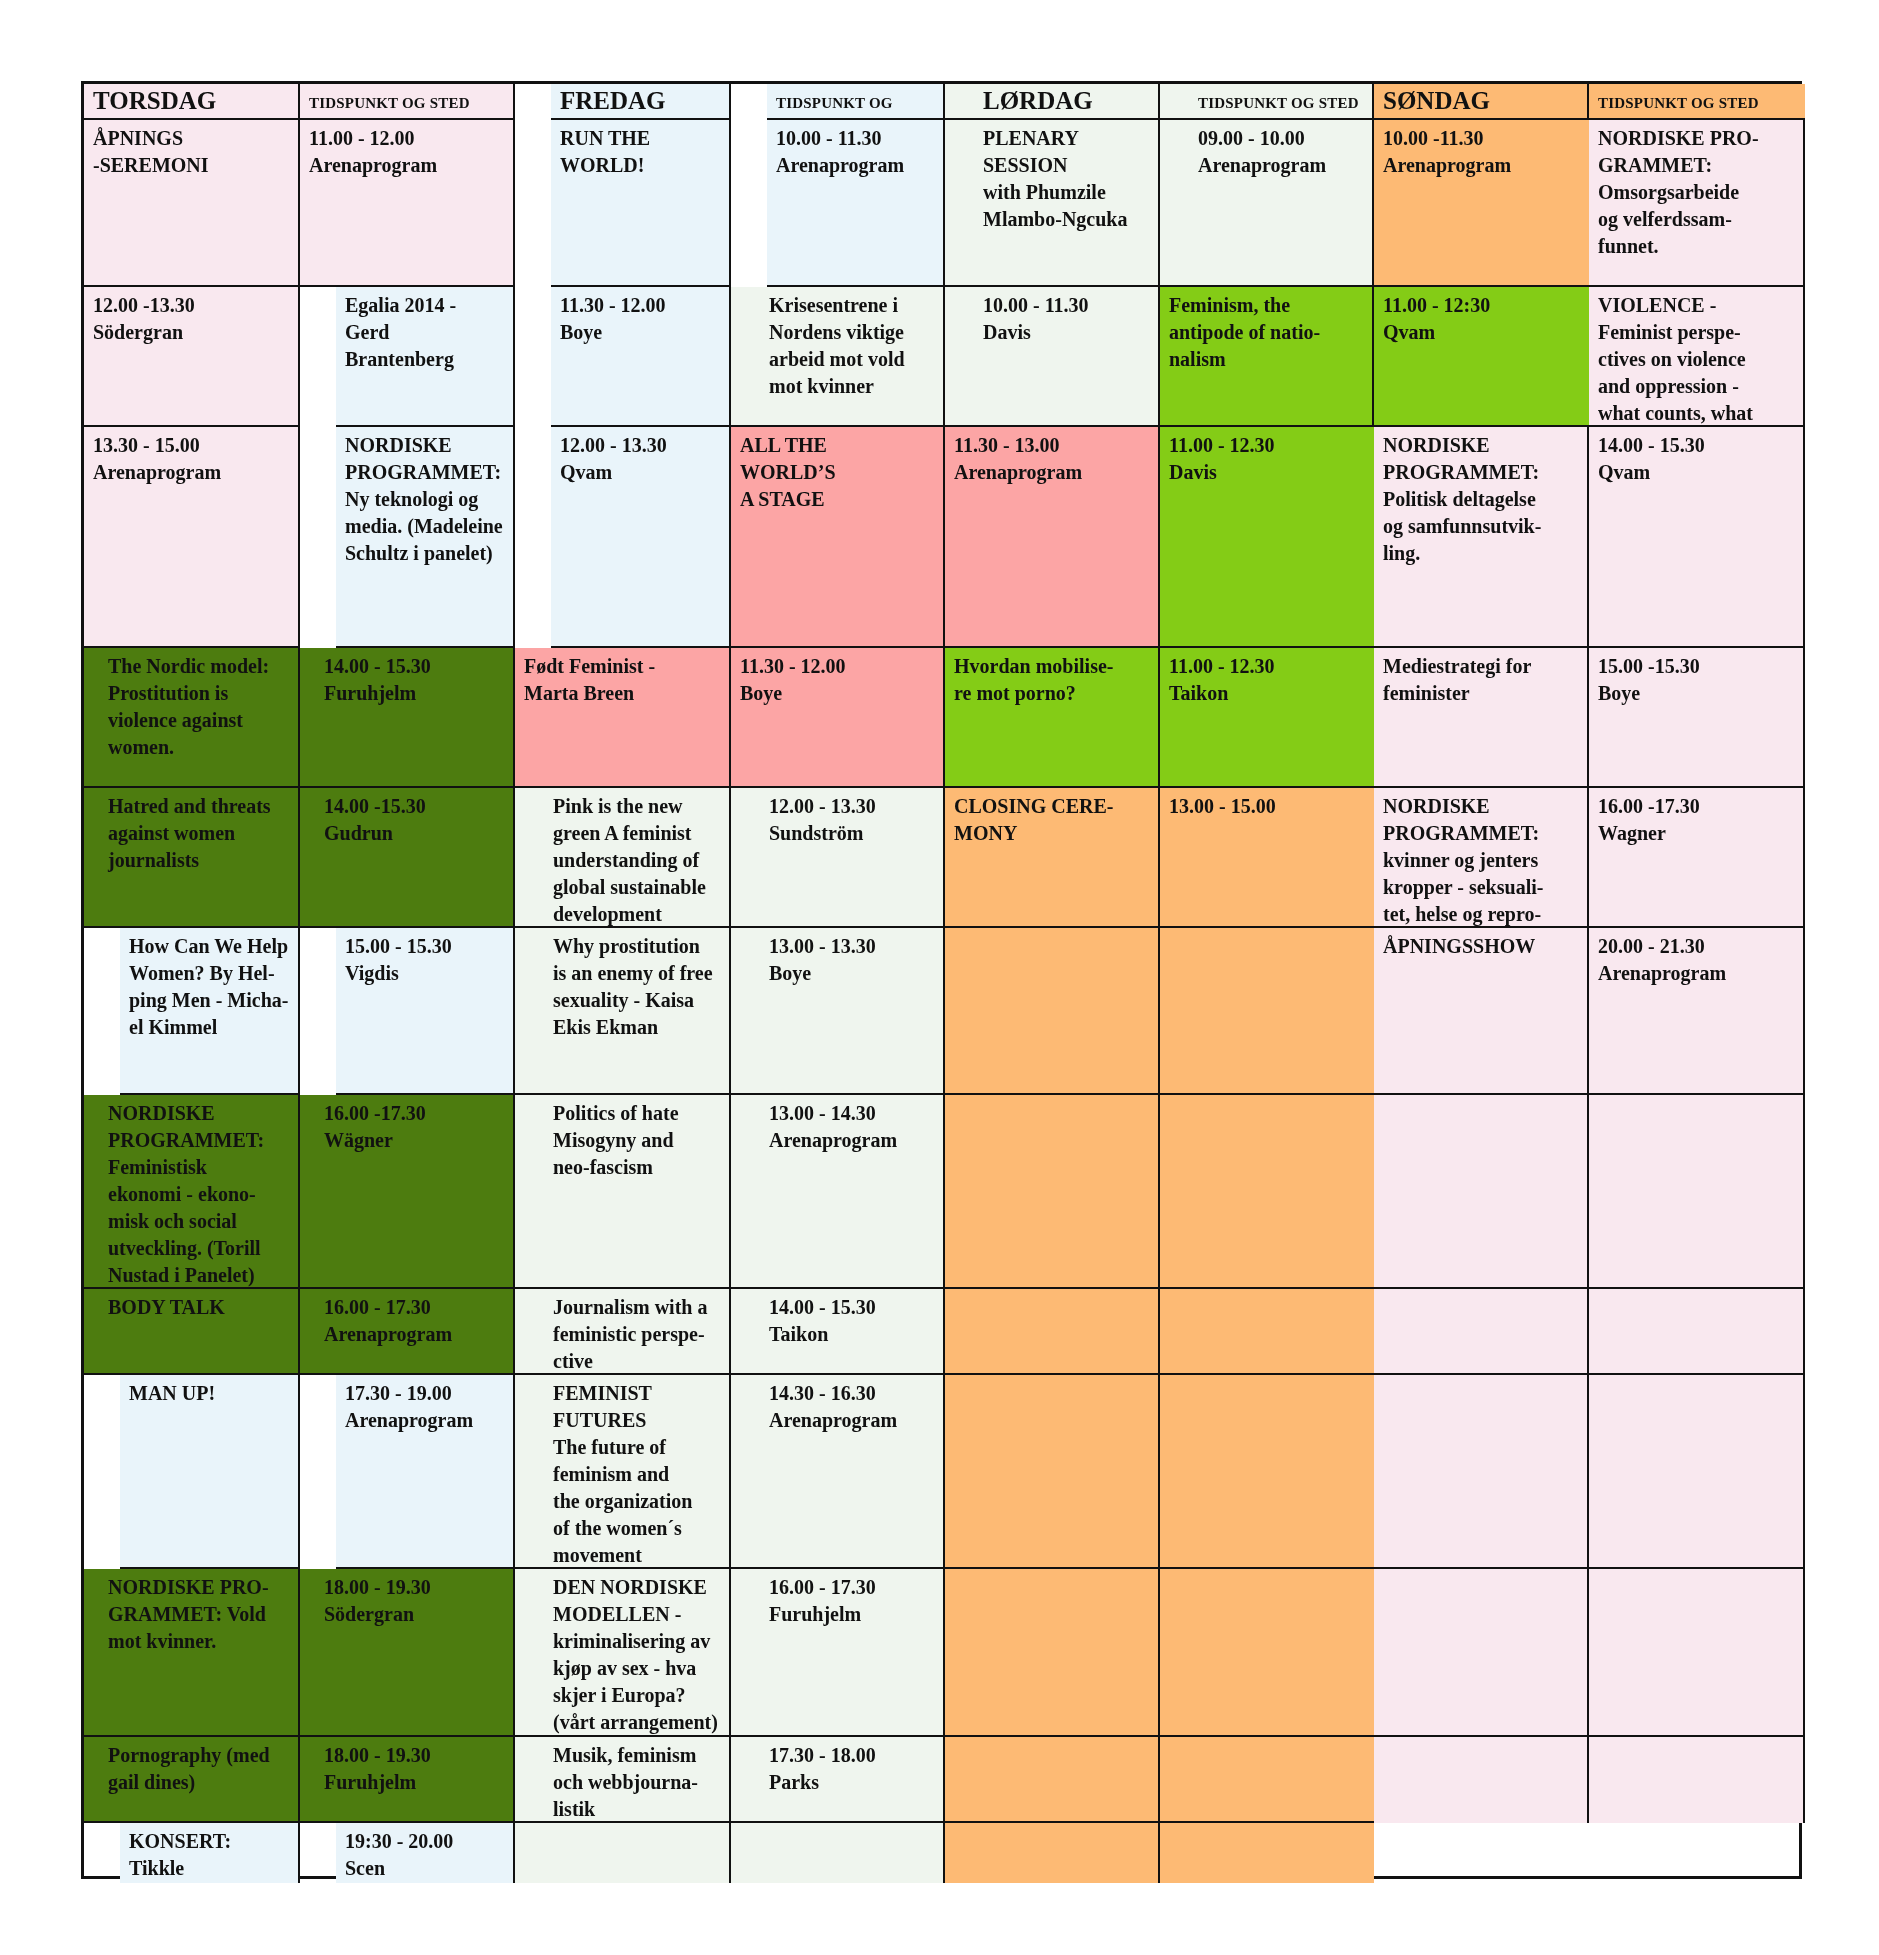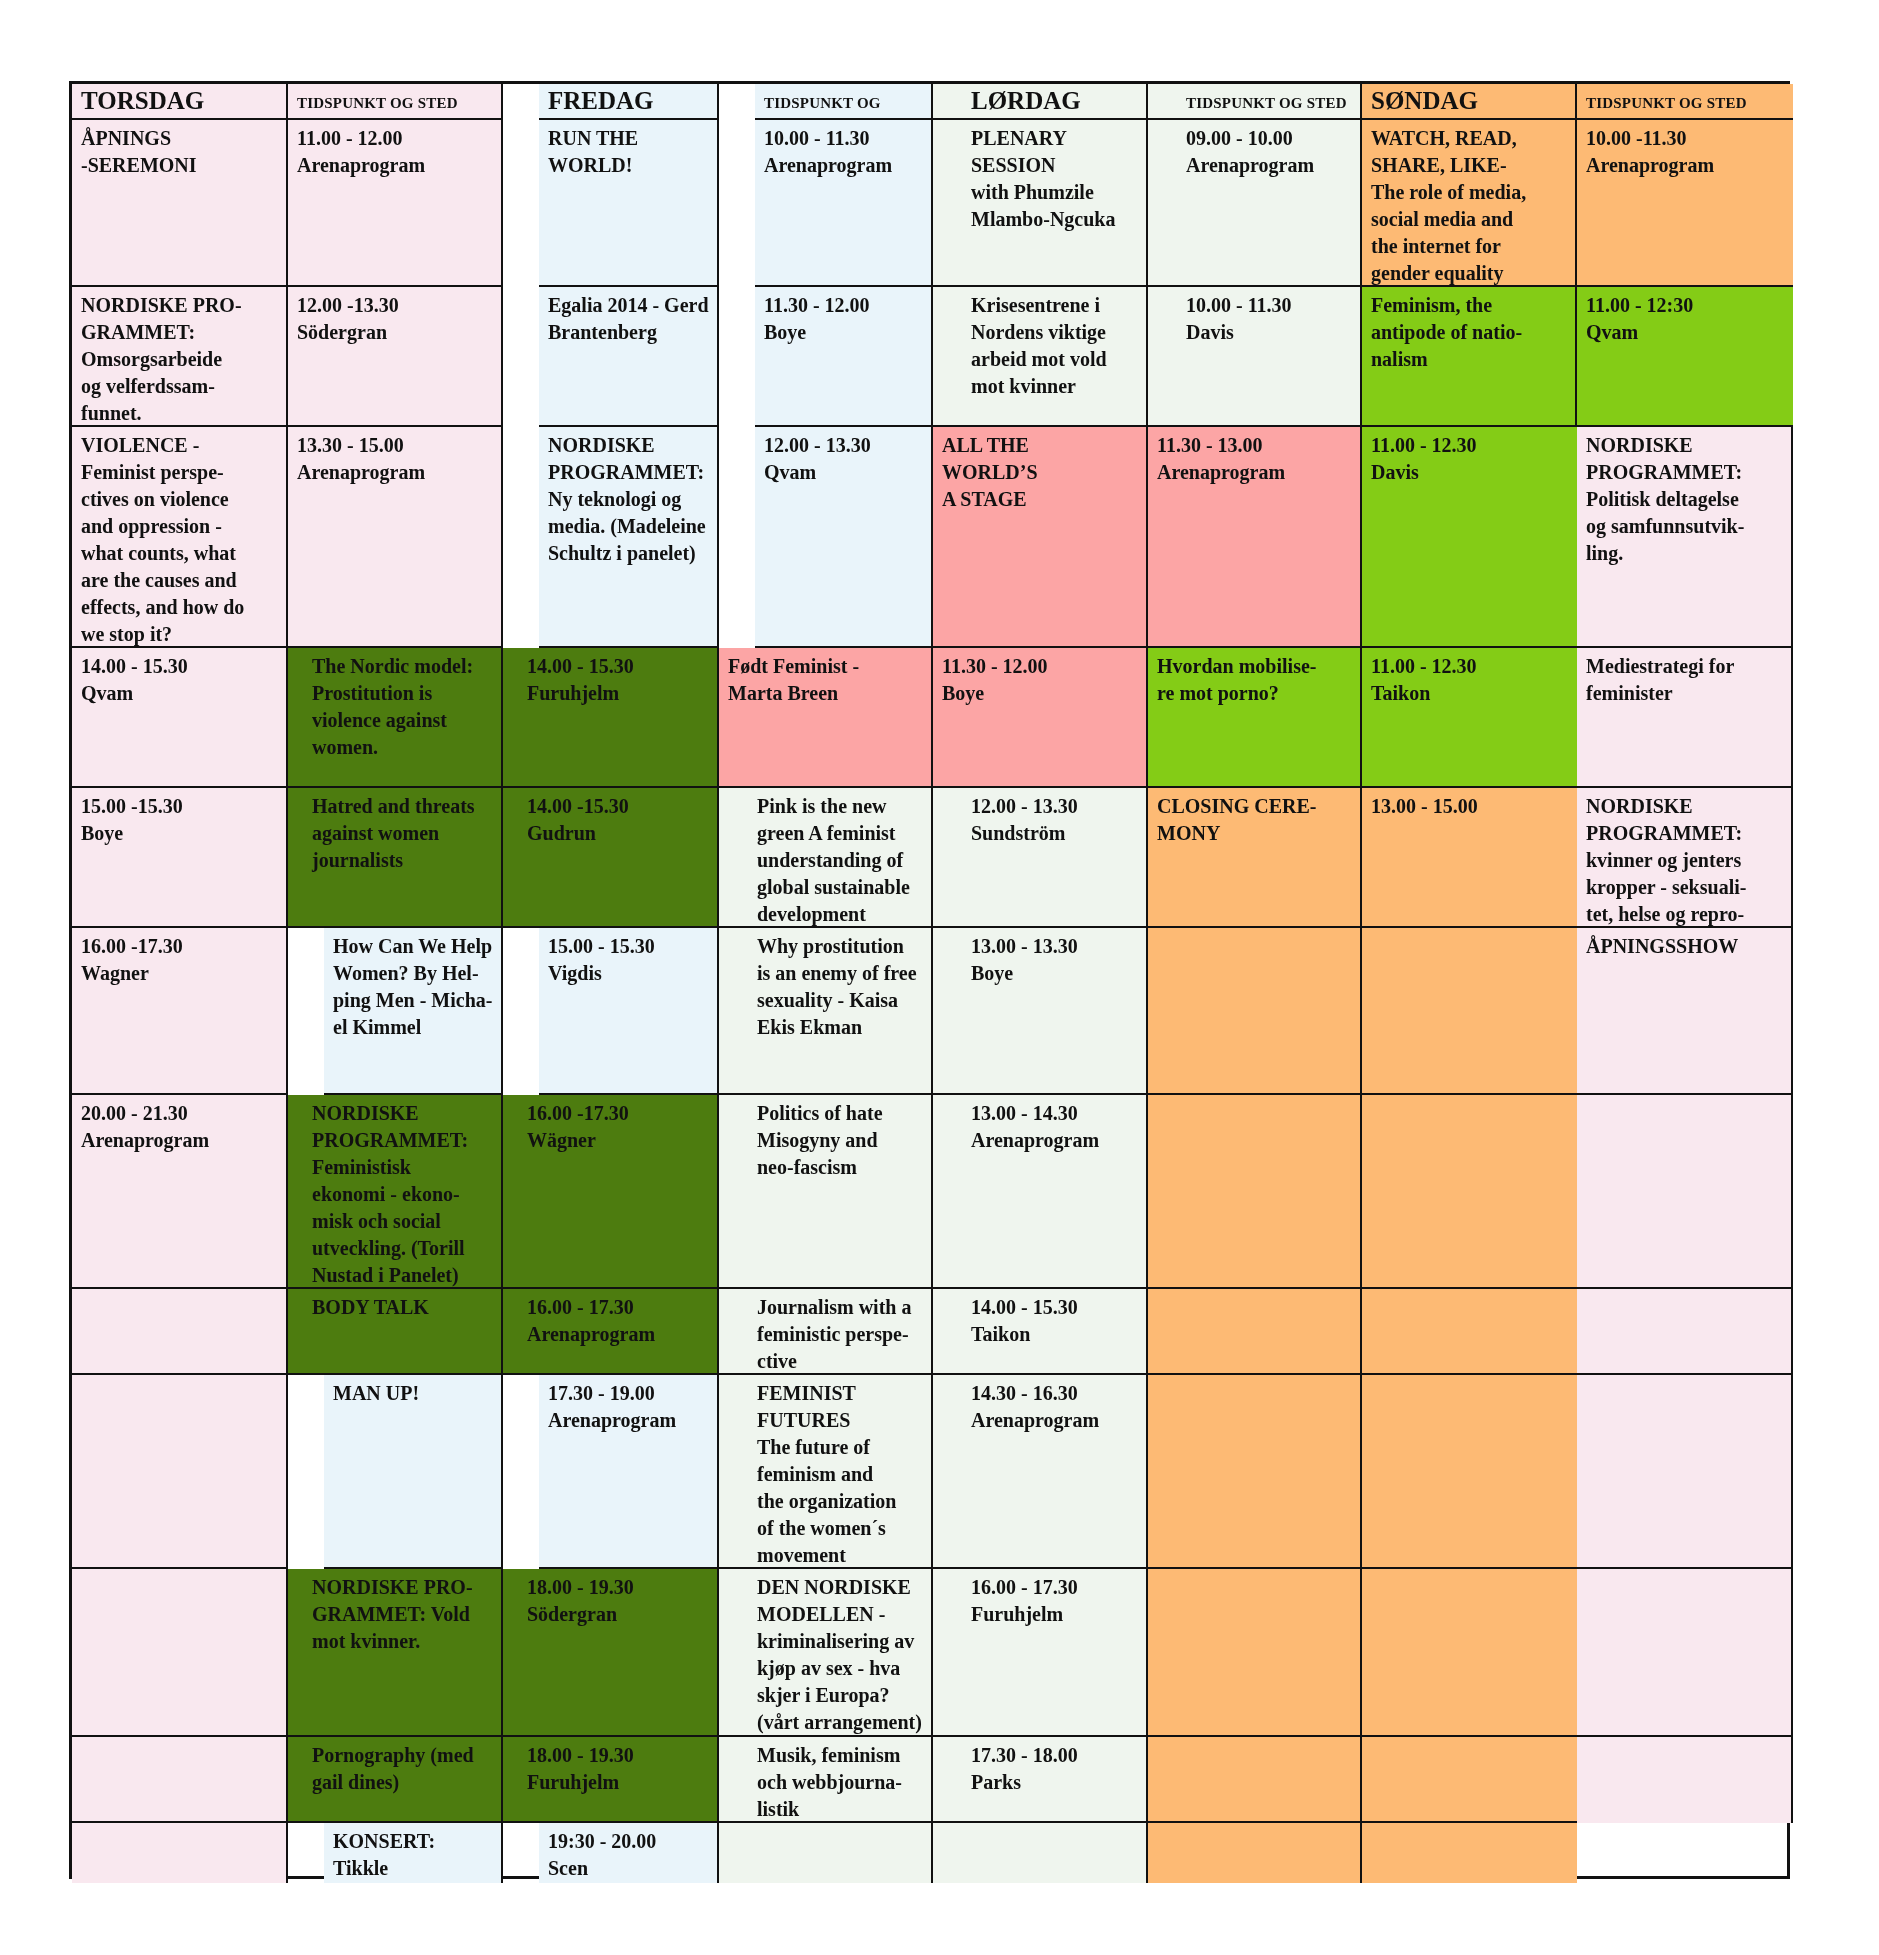--- a/index.html
+++ b/index.html
@@ -1,19 +1,19 @@
 <!DOCTYPE html>
 <html style="font-size:12px"><head>
 <meta charset="utf-8">
 <style>
   html, body { margin: 0; padding: 0; background: #ffffff; }
   body { width: 1879px; height: 1955px; position: relative; overflow: hidden; }
   .schedule {
     position: absolute;
-    left: 69px; top: 81px;
+    left: 81px; top: 81px;
     width: 1721px; height: 1798px;
     display: grid;
     grid-template-columns: 216px 215px 216px 214px 215px 214px 215px 216px;
     grid-template-rows: 36px 167px 140px 221px 140px 140px 167px 194px 86px 194px 168px 86px 60px;
     border: 3px solid #111;
     box-sizing: border-box;
     font-family: "Liberation Serif", "DejaVu Serif", serif;
     color: #111;
   }
   .cell {
@@ -56,26 +56,20 @@
 -SEREMONI</div>
     <div class="cell pink"><span>11.00 - 12.00</span><br><span>Arenaprogram</span></div>
     <div class="cell blue">RUN THE
 WORLD!</div>
     <div class="cell blue"><span>10.00 - 11.30</span><br><span>Arenaprogram</span></div>
     <div class="cell green">PLENARY
 SESSION
 with Phumzile
 Mlambo-Ngcuka</div>
     <div class="cell green"><span>09.00 - 10.00</span><br><span>Arenaprogram</span></div>
-    <div class="cell cream">WATCH, READ,
-SHARE, LIKE-
-The role of media,
-social media and
-the internet for
-gender equality</div>
     <div class="cell cream last-col"><span>10.00 -11.30</span><br><span>Arenaprogram</span></div>
     <div class="cell pink">NORDISKE PRO-
 GRAMMET:
 Omsorgsarbeide
 og velferdssam-
 funnet.</div>
     <div class="cell pink"><span>12.00 -13.30</span><br><span>Södergran</span></div>
     <div class="cell blue">Egalia 2014 - Gerd
 Brantenberg</div>
     <div class="cell blue"><span>11.30 - 12.00</span><br><span>Boye</span></div>

